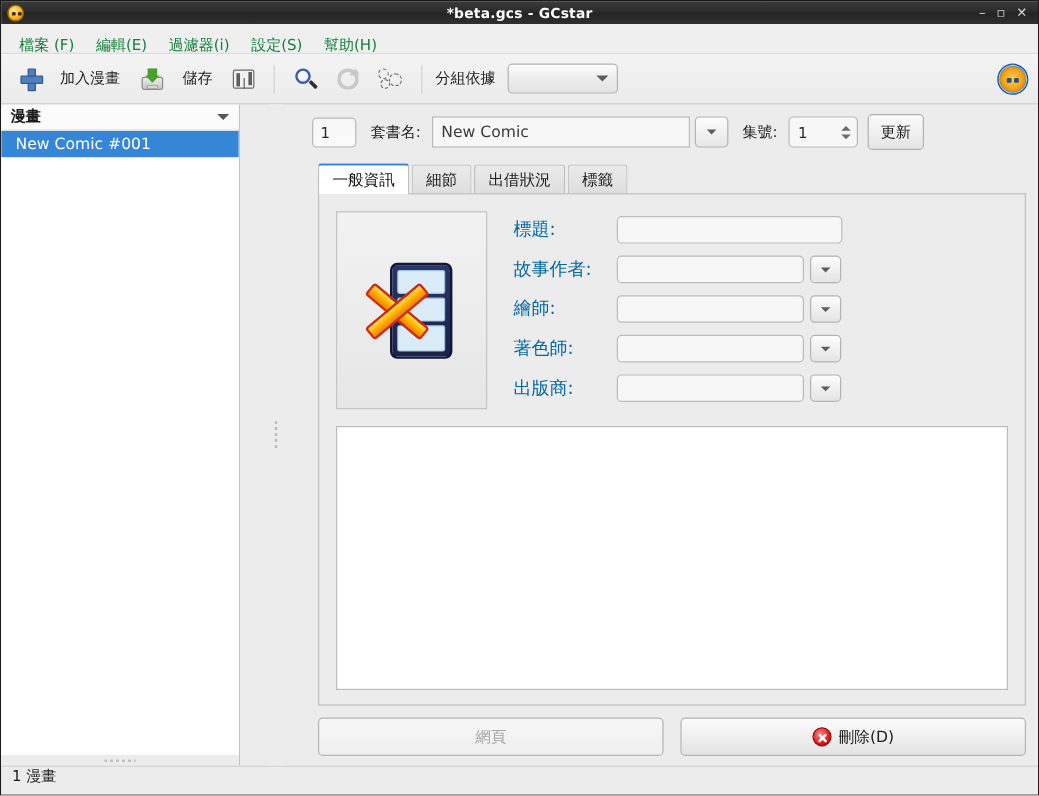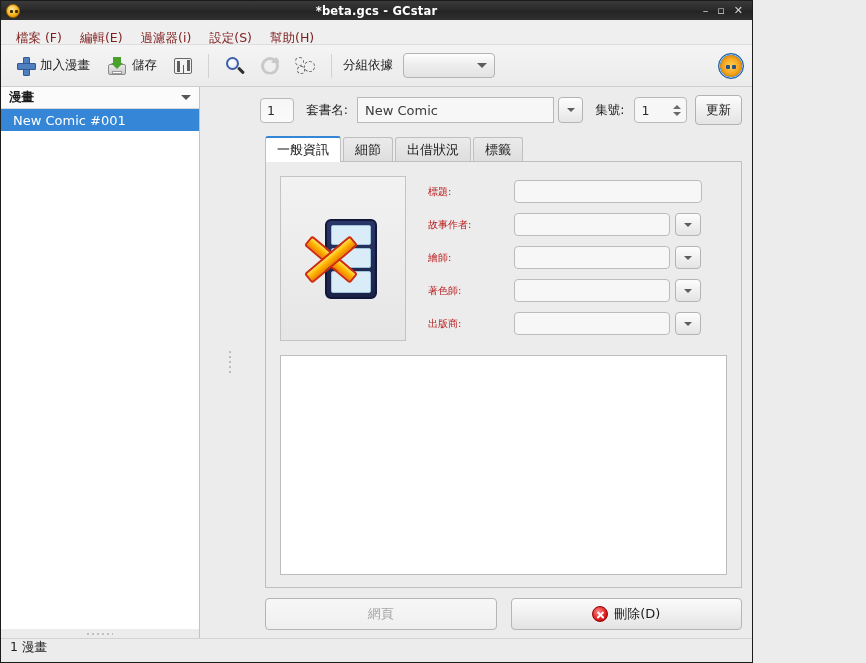--- a/index.html
+++ b/index.html
@@ -5,21 +5,21 @@
   * { box-sizing: border-box; }
   html, body {
     margin: 0; padding: 0;
     width: 866px; height: 663px;
     overflow: hidden;
     font-family: "DejaVu Sans", "Liberation Sans", sans-serif;
     font-size: 12px;
     background: #ececec;
   }
   #app {
-    width: 753px; height: 663px;
+    width: 866px; height: 663px;
     position: relative;
     border: 1px solid #1b1b1b;
     background: #ececec;
     display: flex; flex-direction: column;
   }
 
   
   .titlebar {
     height: 19px;
     background: linear-gradient(to bottom, #3a3a3a 0%, #2b2b2b 45%, #242424 55%, #303030 100%);
@@ -58,35 +58,35 @@
   
   .menubar {
     height: 25px; flex: 0 0 25px;
     background: #efefef;
     border-bottom: 1px solid #dcdcdc;
     display: flex; align-items: center;
     padding-left: 6px;
   }
   .menubar .mi {
     padding: 16px 9px 4px 9px;
-    font-size: 12.5px; color: #7f1d1d;
+    font-size: 12.5px; color: #15803d;
     cursor: default; white-space: nowrap;
   }
 
   
   .toolbar {
     height: 42px; flex: 0 0 42px;
     background: linear-gradient(to bottom, #f4f4f4 0%, #ebebeb 100%);
     border-bottom: 1px solid #cfcfcf;
     display: flex; align-items: center;
     padding: 0 8px; gap: 2px;
     position: relative;
   }
   .tbtn {
-    display: flex; align-items: center; gap: 6px;
+    display: flex; align-items: center; gap: 16px;
     padding: 4px 7px; border-radius: 3px;
     border: 1px solid transparent;
     cursor: default; white-space: nowrap;
     font-size: 12.5px; color: #1c1c1c;
   }
   .tbtn.icon-only { padding: 4px 6px; }
   .tsep {
     width: 1px; height: 24px; background: #d2d2d2;
     margin: 0 7px;
   }
@@ -364,21 +364,21 @@
     border: 2px solid #cf2b0d; border-radius: 3px;
   }
   .ph .x1 { transform: rotate(40deg); }
   .ph .x2 { transform: rotate(-40deg); }
 
   
   .fields { flex: 1 1 auto; display: flex; flex-direction: column; gap: 10px; padding-top: 4px; }
   .frow { display: flex; align-items: center; }
   .frow .lbl {
     width: 86px; flex: 0 0 86px;
-    font-size: 10px; color: #b91c1c;
+    font-size: 15px; color: #0369a1;
   }
   .frow .inp {
     height: 23px; background: #f7f7f7;
     border: 1px solid #bcbcbc; border-radius: 4px;
     flex: 0 0 auto;
   }
   .frow .inp.wide { width: 188px; }
   .frow .inp.narr { width: 156px; }
   .frow .cbtn {
     width: 26px; height: 23px; margin-left: 5px;

